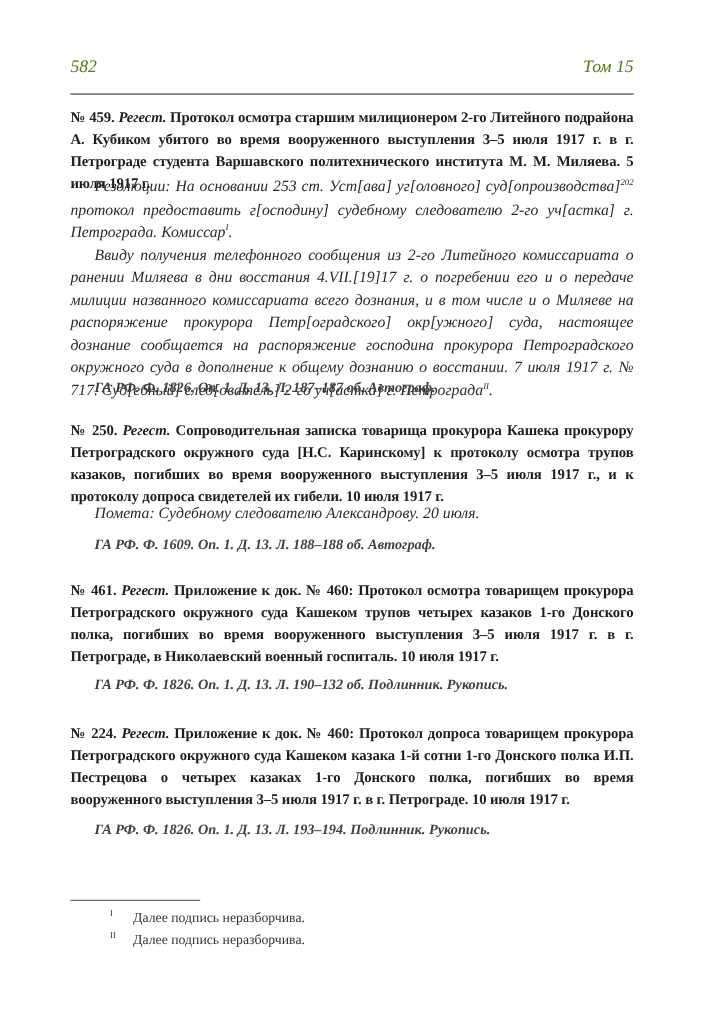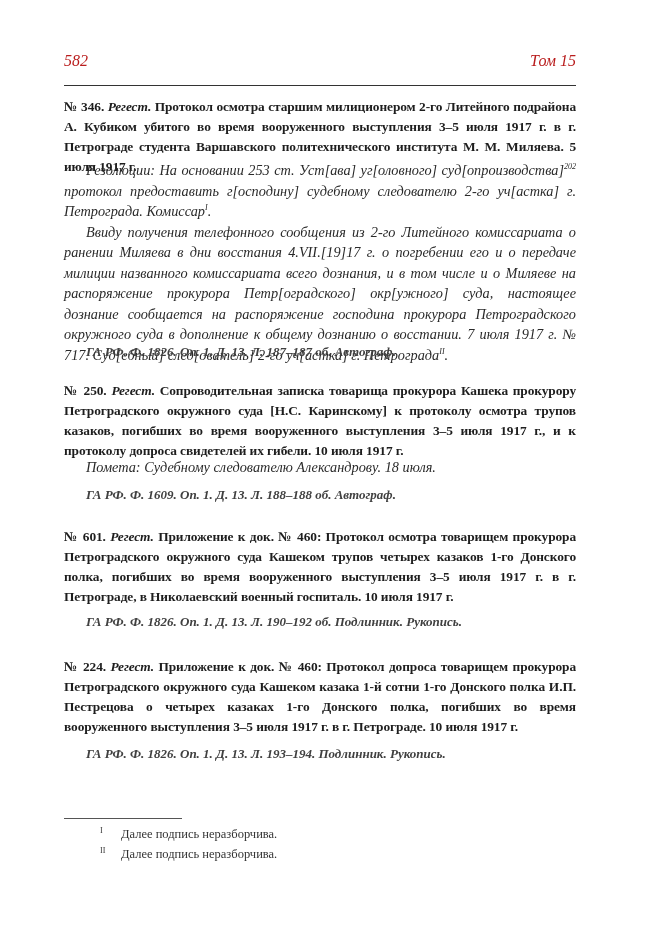--- a/index.html
+++ b/index.html
@@ -22,21 +22,21 @@
       width: 512px;
     }
     .running-head {
       position: absolute;
       top: 52px;
       left: 0;
       width: 512px;
       height: 26px;
       font-style: italic;
       font-size: 16px;
-      color: #b91c1c;
+      color: #4d7c0f;
     }
     .running-head .page-num { position: absolute; left: 0; top: 0; }
     .running-head .volume { position: absolute; right: 0; top: 0; }
     .head-rule {
       position: absolute;
       top: 85px;
       left: 0;
       width: 512px;
       height: 0;
       border-top: 1.5px solid #333;
@@ -104,51 +104,51 @@
 
 <div class="page">
 
   <div class="running-head">
     <span class="page-num">582</span>
     <span class="volume">Том 15</span>
   </div>
   <div class="head-rule"></div>
 
   <div class="block regest" style="top:97px;">
-    <span>№ 346.</span>
+    <span>№ 459.</span>
     <span class="lbl">Регест.</span>
     <span>Протокол осмотра старшим милиционером 2-го Литейного подрайона А. Кубиком убитого во время вооруженного выступления 3–5 июля 1917 г. в г. Петрограде студента Варшавского политехнического института М. М. Миляева. 5 июля 1917 г.</span>
   </div>
 
   <div class="block ital" style="top:160px;">
     <p><span>Резолюции: На основании 253 ст. Уст[ава] уг[оловного] суд[опроизводства]</span><sup>202</sup><span> протокол предоставить г[осподину] судебному следователю 2-го уч[астка] г. Петрограда. Комиссар</span><sup>I</sup><span>.</span></p>
     <p><span>Ввиду получения телефонного сообщения из 2-го Литейного комиссариата о ранении Миляева в дни восстания 4.VII.[19]17 г. о погребении его и о передаче милиции названного комиссариата всего дознания, и в том числе и о Миляеве на распоряжение прокурора Петр[оградского] окр[ужного] суда, настоящее дознание сообщается на распоряжение господина прокурора Петроградского окружного суда в дополнение к общему дознанию о восстании. 7 июля 1917 г. № 717. Суд[ебный] след[ователь] 2-го уч[астка] г. Петрограда</span><sup>II</sup><span>.</span></p>
   </div>
 
   <div class="block archive" style="top:343px;">ГА РФ. Ф. 1826. Оп. 1. Д. 13. Л. 187–187 об. Автограф.</div>
 
   <div class="block regest" style="top:381px;">
     <span>№ 250.</span>
     <span class="lbl">Регест.</span>
     <span>Сопроводительная записка товарища прокурора Кашека прокурору Петроградского окружного суда [Н.С. Каринскому] к протоколу осмотра трупов казаков, погибших во время вооруженного выступления 3–5 июля 1917 г., и к протоколу допроса свидетелей их гибели. 10 июля 1917 г.</span>
   </div>
 
   <div class="block ital" style="top:457px;">
-    <p>Помета: Судебному следователю Александрову. 18 июля.</p>
+    <p>Помета: Судебному следователю Александрову. 20 июля.</p>
   </div>
 
   <div class="block archive" style="top:486px;">ГА РФ. Ф. 1609. Оп. 1. Д. 13. Л. 188–188 об. Автограф.</div>
 
   <div class="block regest" style="top:527px;">
-    <span>№ 601.</span>
+    <span>№ 461.</span>
     <span class="lbl">Регест.</span>
     <span>Приложение к док. № 460: Протокол осмотра товарищем прокурора Петроградского окружного суда Кашеком трупов четырех казаков 1-го Донского полка, погибших во время вооруженного выступления 3–5 июля 1917 г. в г. Петрограде, в Николаевский военный госпиталь. 10 июля 1917 г.</span>
   </div>
 
-  <div class="block archive" style="top:613px;">ГА РФ. Ф. 1826. Оп. 1. Д. 13. Л. 190–192 об. Подлинник. Рукопись.</div>
+  <div class="block archive" style="top:613px;">ГА РФ. Ф. 1826. Оп. 1. Д. 13. Л. 190–132 об. Подлинник. Рукопись.</div>
 
   <div class="block regest" style="top:657px;">
     <span>№ 224.</span>
     <span class="lbl">Регест.</span>
     <span>Приложение к док. № 460: Протокол допроса товарищем прокурора Петроградского окружного суда Кашеком казака 1-й сотни 1-го Донского полка И.П. Пестрецова о четырех казаках 1-го Донского полка, погибших во время вооруженного выступления 3–5 июля 1917 г. в г. Петрограде. 10 июля 1917 г.</span>
   </div>
 
   <div class="block archive" style="top:745px;">ГА РФ. Ф. 1826. Оп. 1. Д. 13. Л. 193–194. Подлинник. Рукопись.</div>
 
   <div class="fn-rule"></div>

